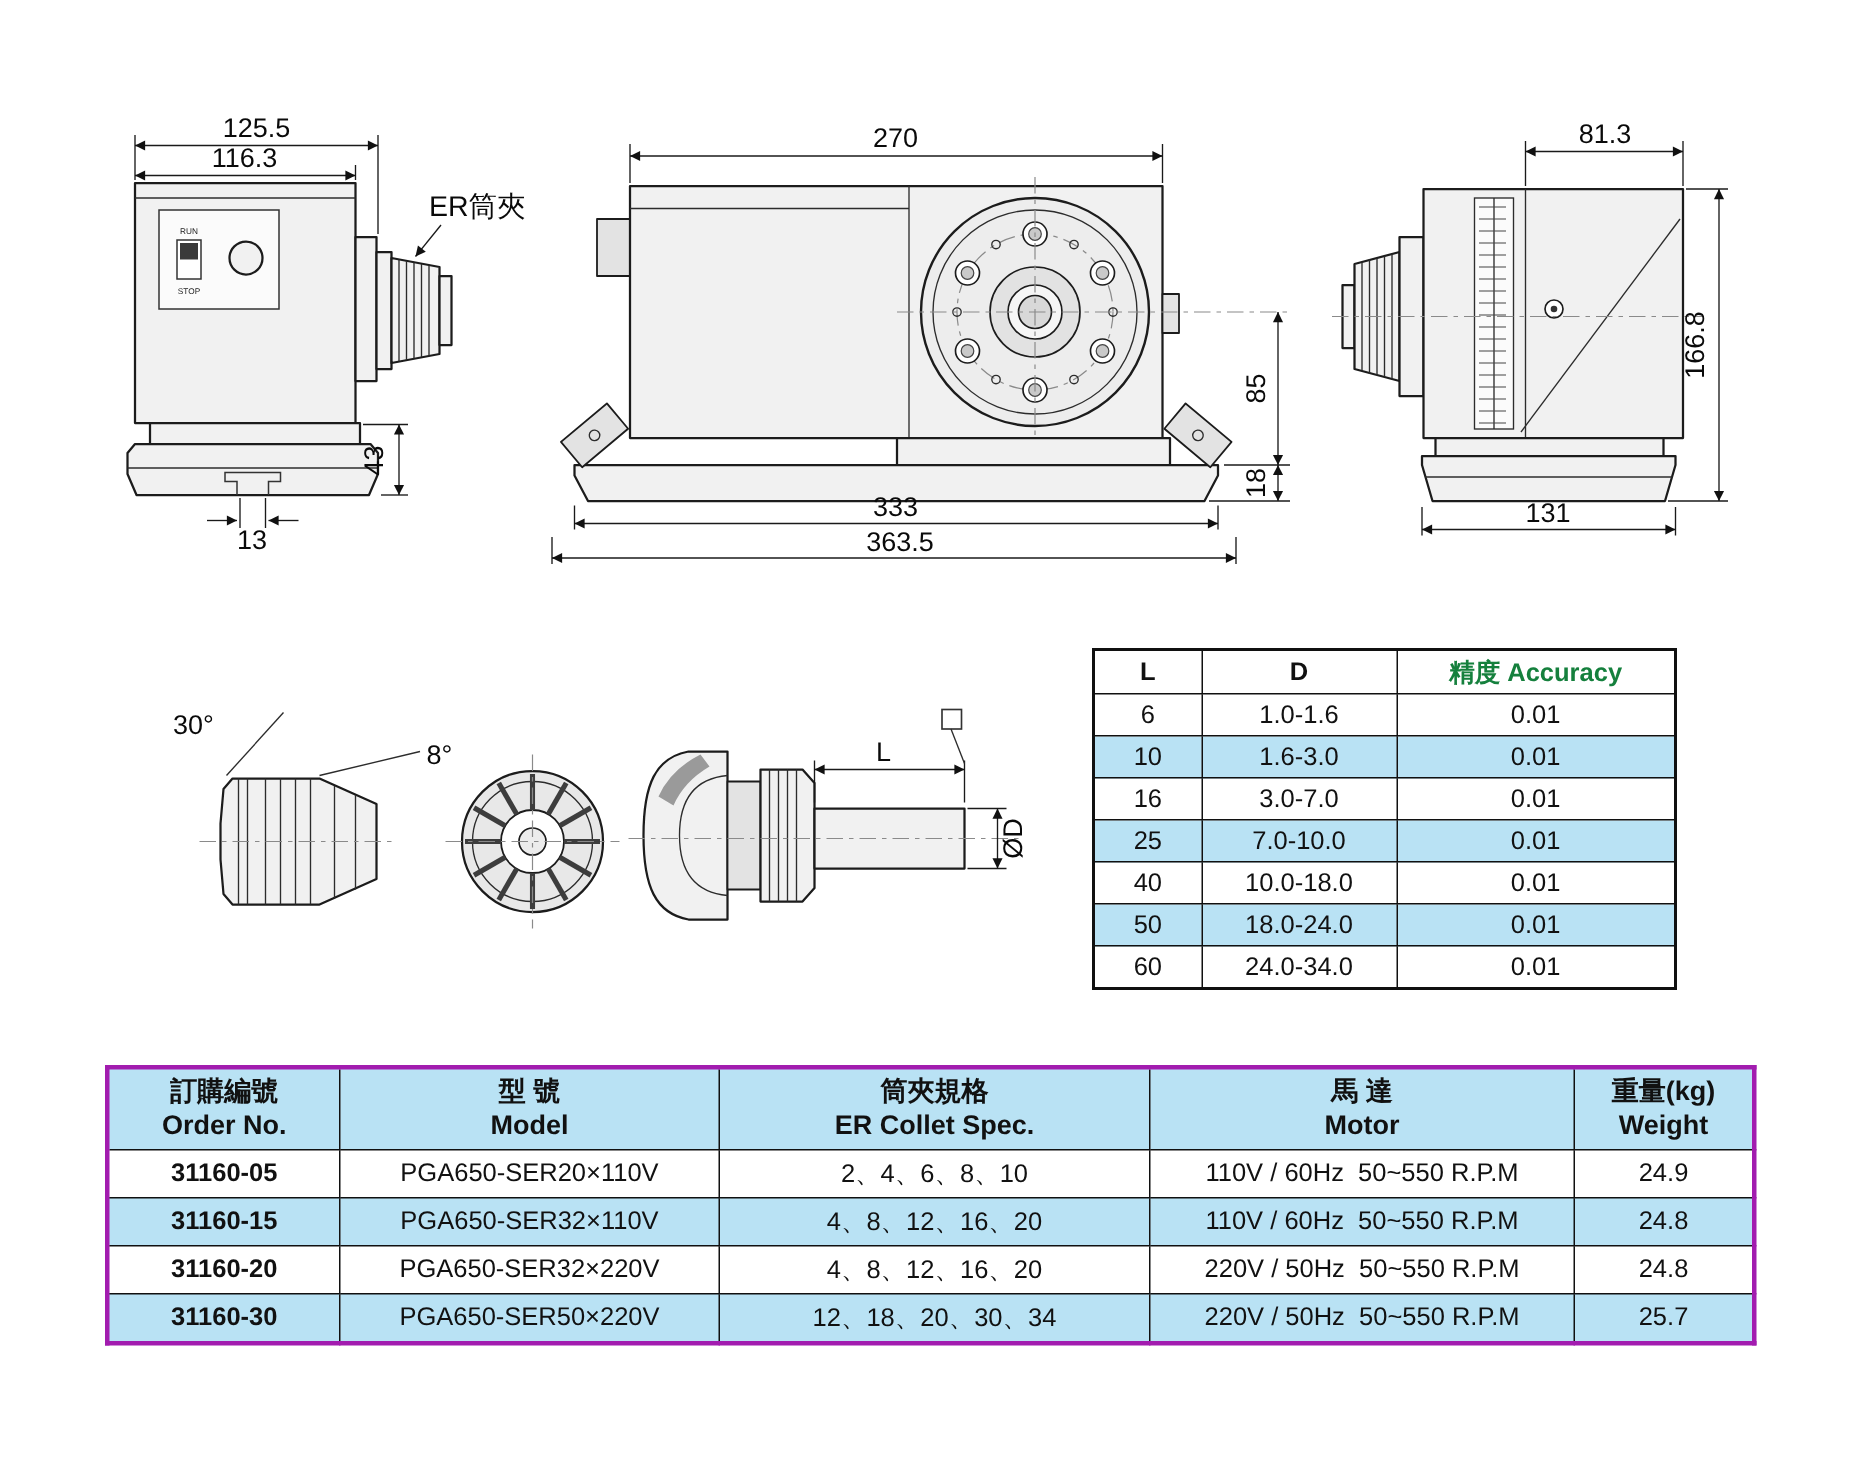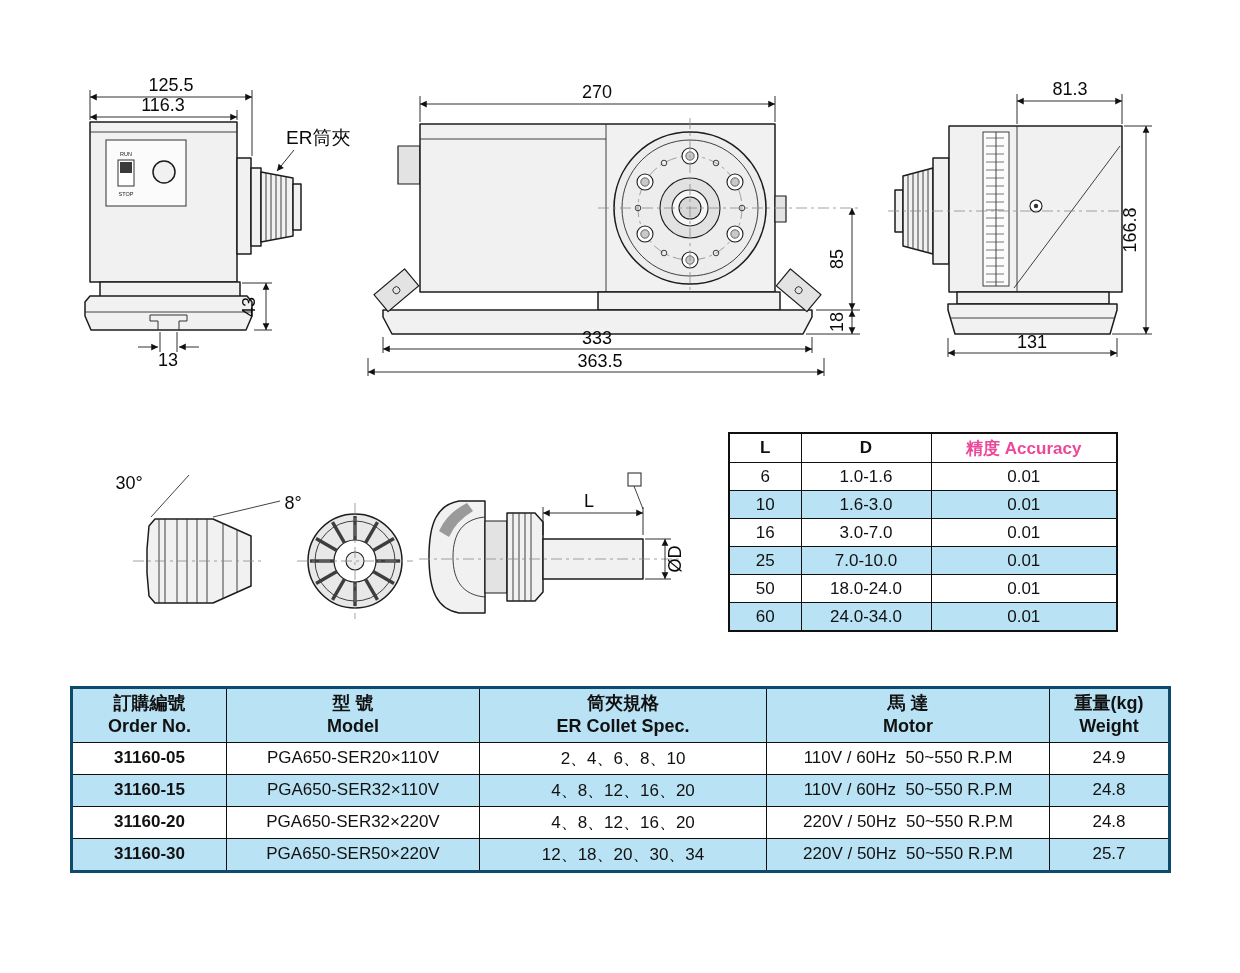--- a/index.html
+++ b/index.html
@@ -14,23 +14,23 @@
   .dim,.ext{fill:none;stroke:#1a1a1a;stroke-width:0.9}
   .cl{fill:none;stroke:#8a8a8a;stroke-width:0.8;stroke-dasharray:11 4 3 4}
   .dimtxt{font-size:18px;fill:#0a0a0a}
   .tiny{font-size:5.5px;fill:#222}
   .slit{stroke:#3d3d3d;stroke-width:3.4}
   
   table{border-collapse:collapse;table-layout:fixed}
   .acc{left:728px;top:432px;width:388px;border:2.5px solid #101010}
   .acc th,.acc td{border:1.5px solid #101010;text-align:center;font-size:17px;padding:1px 4px;height:25px}
   .acc thead th{font-weight:bold;background:#ffffff;height:26px}
-  .acc .blue-h{color:#ec4899}
+  .acc .blue-h{color:#15803d}
   .acc tbody tr:nth-child(even){background:#b9e2f4}
-  .ord{left:70px;top:686px;width:1098px;border:3px solid #0c4a6e}
+  .ord{left:70px;top:710px;width:1098px;border:3px solid #a21caf}
   .ord th,.ord td{border:1.5px solid #101010;text-align:center}
   .ord thead th{background:#b9e2f4;font-weight:bold;font-size:18px;padding:3px 2px;line-height:1.3}
   .ord tbody td{font-size:17px;height:29px}
   .ord tbody tr:nth-child(even){background:#b9e2f4}
   .ord .ono{font-weight:bold;}
   .pre{white-space:pre}
 </style>
 </head>
 <body>
 
@@ -312,20 +312,25 @@
       <td>16</td>
       <td>3.0-7.0</td>
       <td>0.01</td>
     </tr>
     <tr>
       <td>25</td>
       <td>7.0-10.0</td>
       <td>0.01</td>
     </tr>
     <tr>
+      <td>40</td>
+      <td>10.0-18.0</td>
+      <td>0.01</td>
+    </tr>
+    <tr>
       <td>50</td>
       <td>18.0-24.0</td>
       <td>0.01</td>
     </tr>
     <tr>
       <td>60</td>
       <td>24.0-34.0</td>
       <td>0.01</td>
     </tr>
   </tbody>

